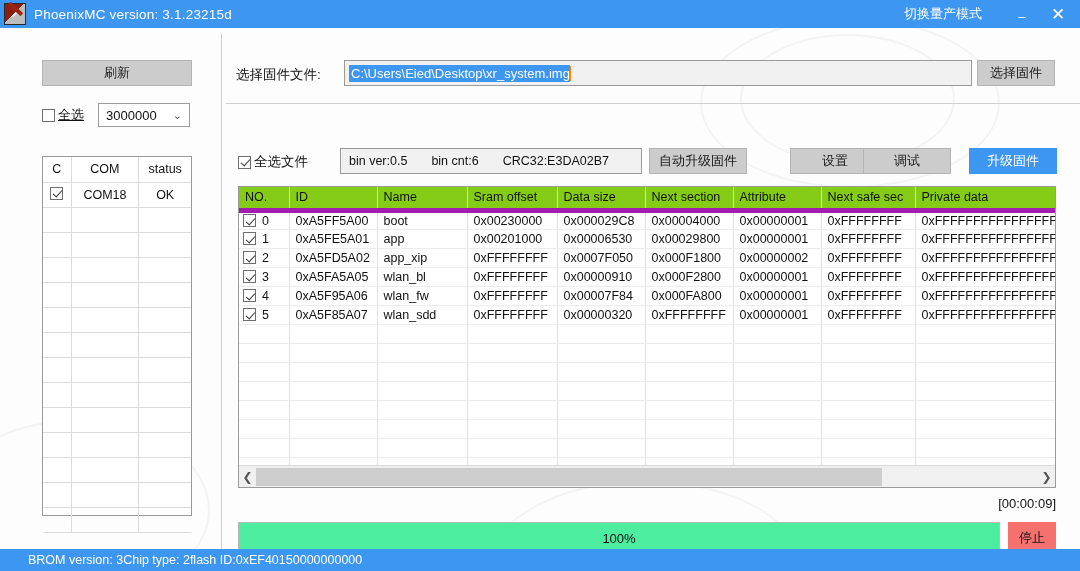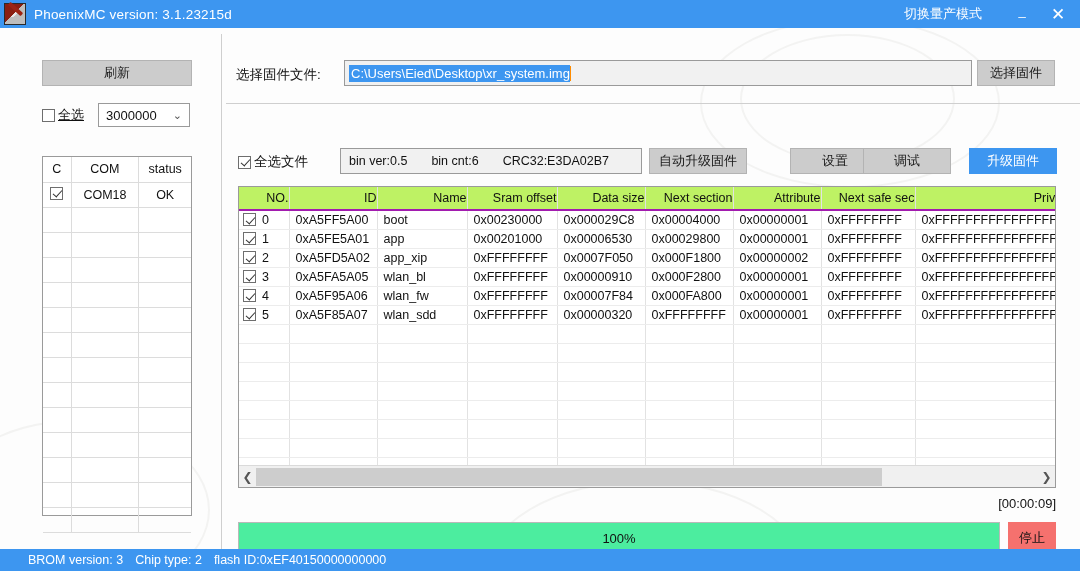--- a/index.html
+++ b/index.html
@@ -249,23 +249,22 @@
     border-right: 1px solid #e2e2e2;
     border-bottom: 1px solid #ececec;
     text-align: left;
     font-weight: normal;
     padding: 0 0 0 6px;
     white-space: nowrap;
     overflow: hidden;
   }
   table.grid th {
     height: 23px;
-    border-bottom: 2px solid #a21caf;
-    background: #bef264;
-    text-align: right;
+    border-bottom: 5px solid #a21caf;
+    background: #84cc16;
   }
   table.grid td.c-no { padding-left: 4px; }
   .no-cell { display: flex; align-items: center; gap: 6px; }
   .filler-row td { height: 19px; border-bottom: 1px solid #ececec; }
   .cw0 { width: 50px; }
   .cw1 { width: 88px; }
   .cw2 { width: 90px; }
   .cw3 { width: 90px; }
   .cw4 { width: 88px; }
   .cw5 { width: 88px; }
@@ -338,21 +337,20 @@
 
   
   .bottombar {
     position: absolute; left: 0; top: 549px;
     width: 1080px; height: 22px;
     background: #3d96f0;
     color: #ffffff;
     display: flex; align-items: center;
     font-size: 12.5px;
     padding-left: 28px;
-    gap: 12px;
   }
 </style>
 </head>
 <body>
 
 <div id="app">
 
   <div class="watermark wm1"></div>
   <div class="watermark wm2"></div>
   <div class="watermark wm3"></div>

